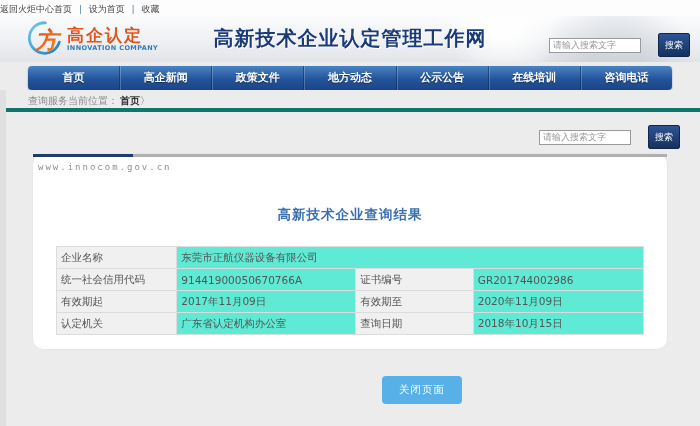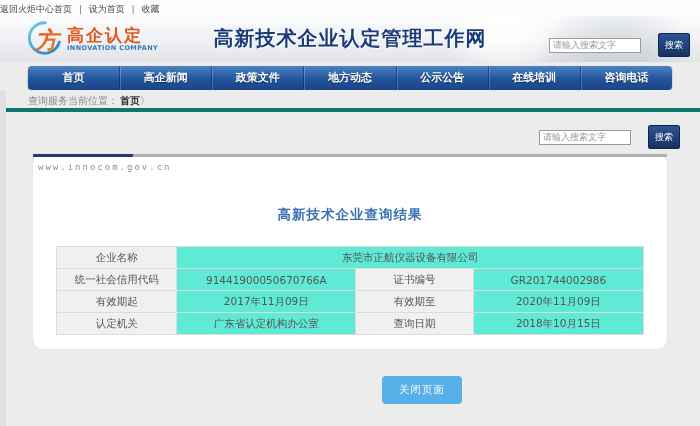--- a/index.html
+++ b/index.html
@@ -49,21 +49,21 @@
   .search2-row .search-box2 { display:inline-flex; align-items:center; }
 
   
   .panel { width:634px; margin:0 auto; background:#fff; box-shadow:0 0 2px rgba(0,0,0,.08); padding-bottom:14px;border-radius:10px; }
   .panel-bar { margin-top:9px; height:3px; background:#b0b0b0; display:flex; }
   .panel-bar-dark { width:100px; height:3px; background:#1e3c6e; }
   .watermark { margin:5px 0 0 5px; font-family:"DejaVu Sans Mono","Liberation Mono",monospace;
     font-size:9px; letter-spacing:2px; color:#8f8f8f; }
   .result-title { margin-top:34px; text-align:center; font-size:13.5px; font-weight:bold; color:#3a70b2; letter-spacing:1px; }
 
-  table.result { margin:22px auto 0; width:588px; border-collapse:collapse; font-size:10.5px; color:#555; text-align:center; }
+  table.result { margin:22px auto 0; width:588px; border-collapse:collapse; font-size:10.5px; color:#555; text-align:left; }
   table.result td { border:1px solid #dcdcdc; height:22px; padding:1px 4px; background:#5eead4; }
   table.result td.lbl { background:#f0f0f0; }
   .c1 { width:20.5%; } .c2 { width:30.5%; } .c3 { width:20%; } .c4 { width:29%; }
 
   .btn-row { text-align:center; margin-top:27px; }
   .close-btn { position:relative; left:57px; background:#57b0e8; color:#fff; border:none; border-radius:4px;
     font-size:10.5px; padding:7px 17px; letter-spacing:1px; cursor:pointer; font-family:inherit;margin-left:30px; }
 </style>
 </head>
 <body>

